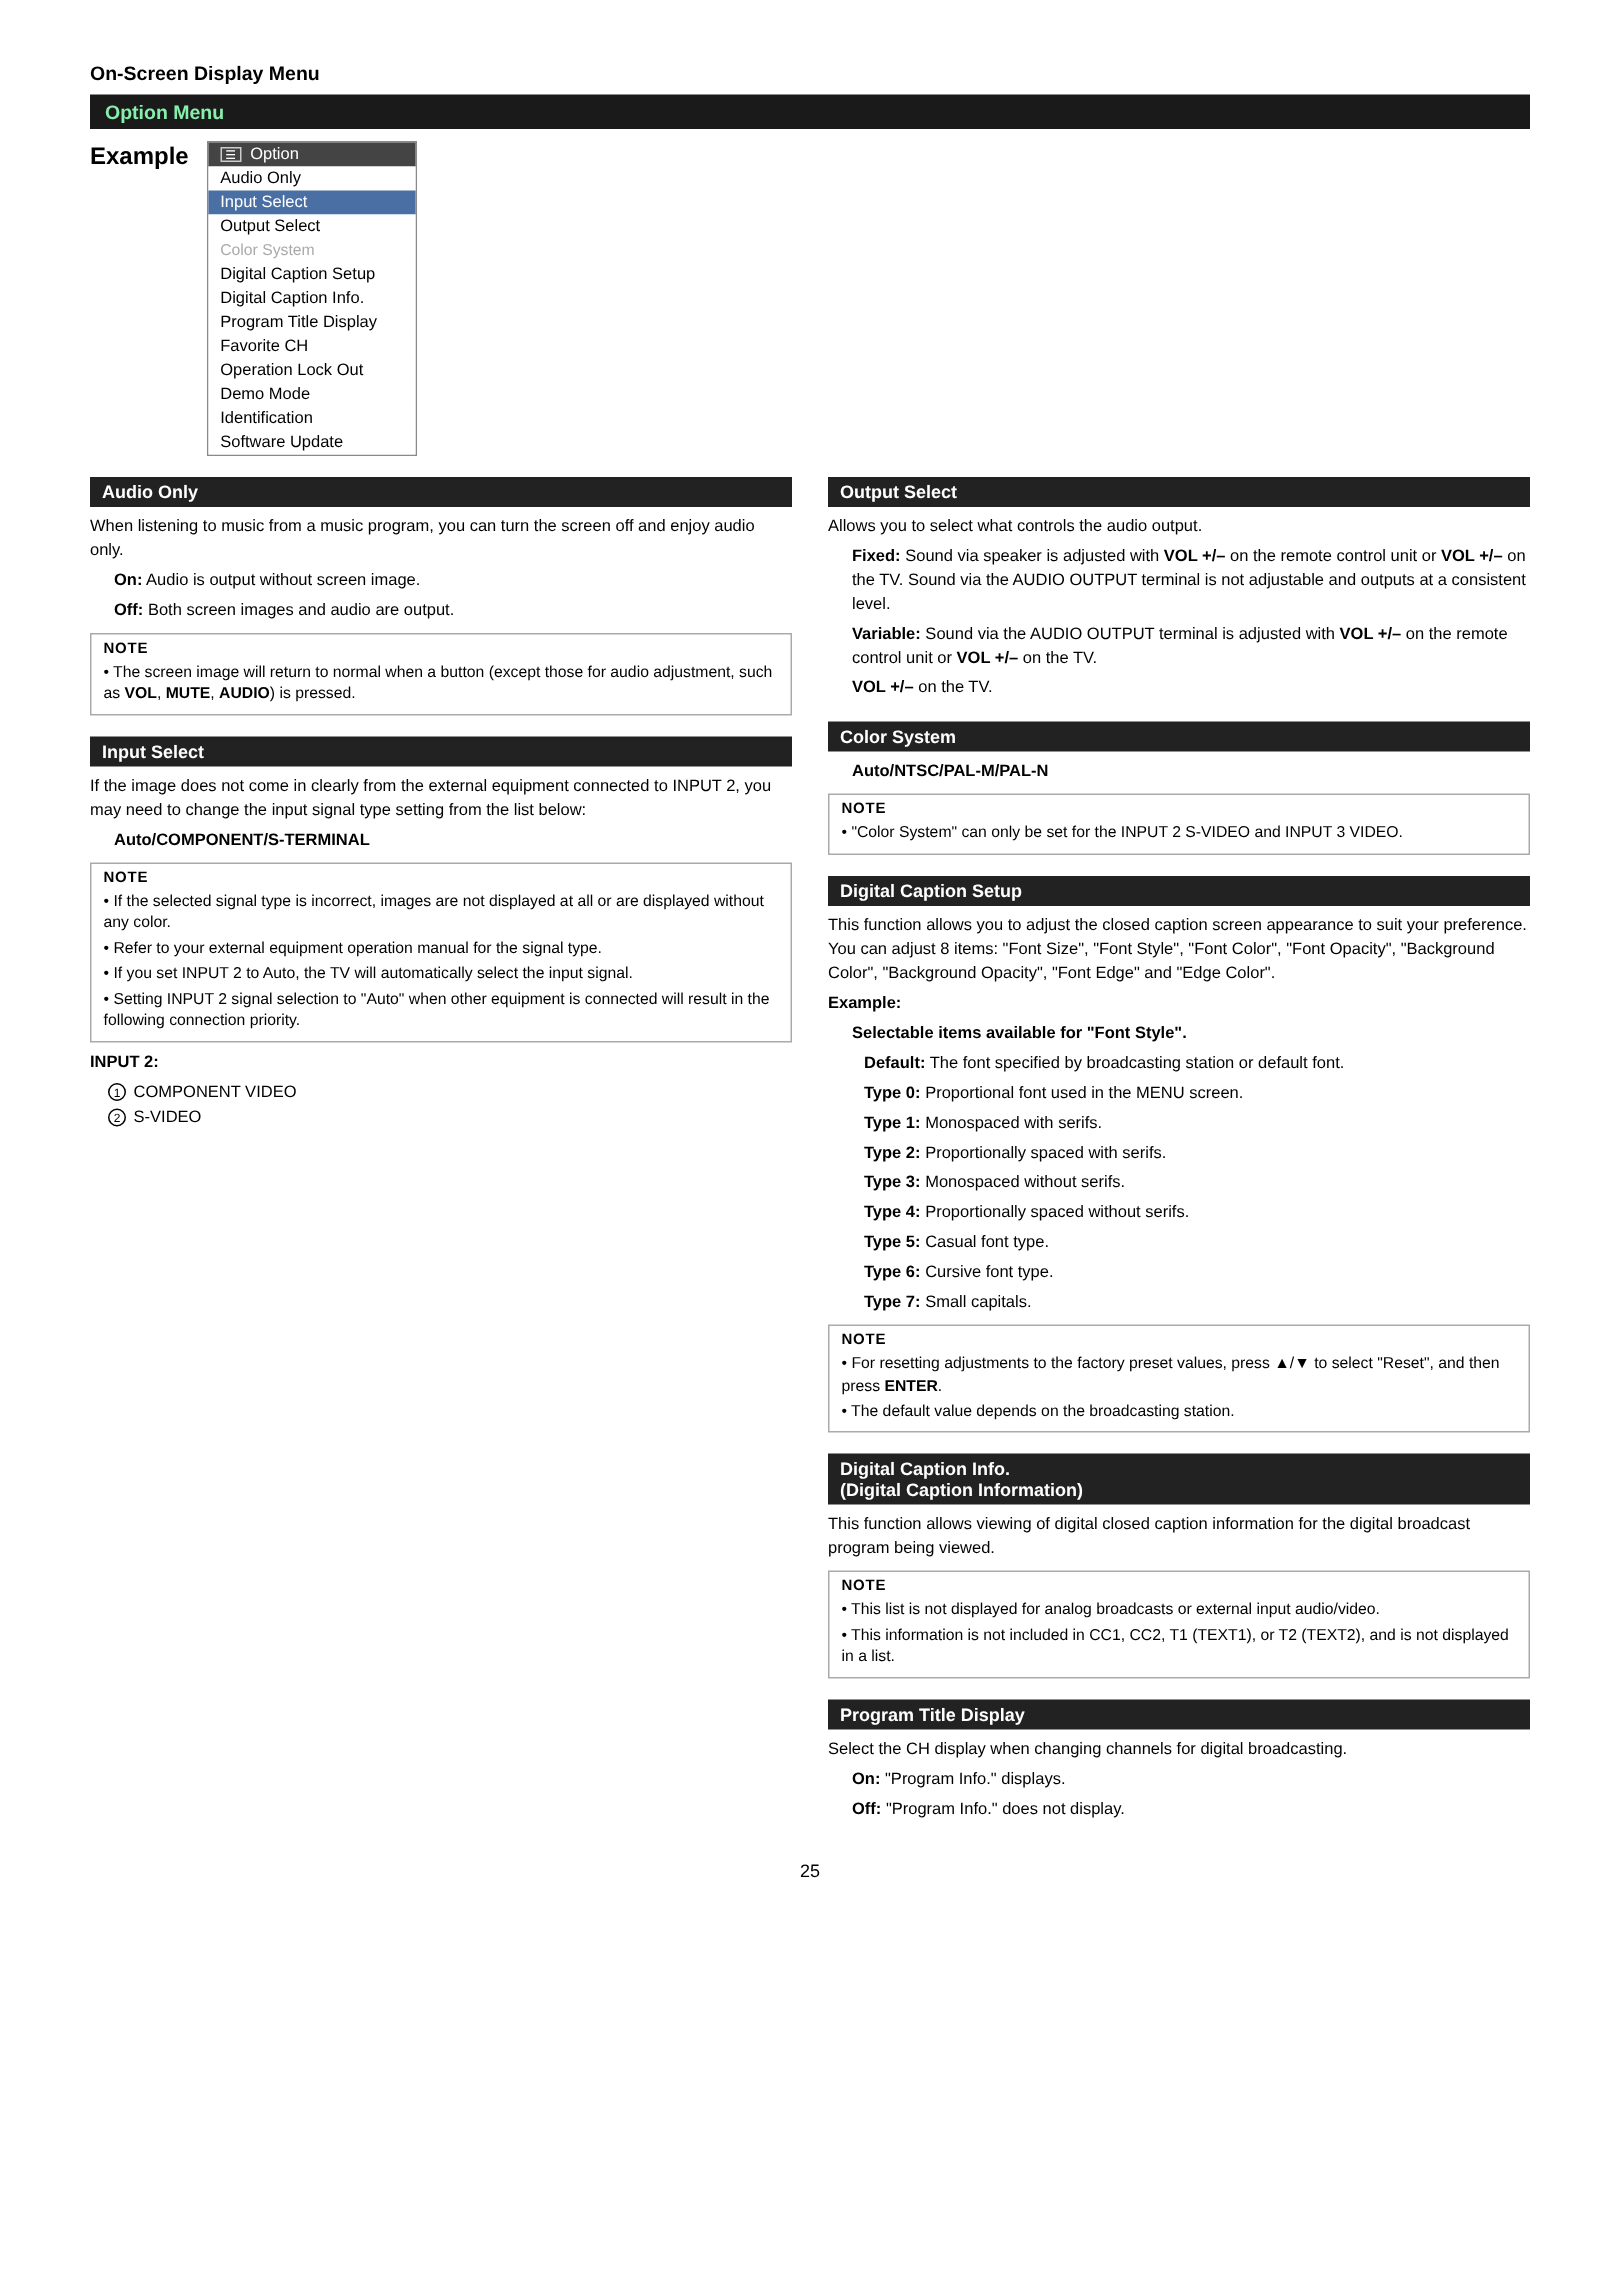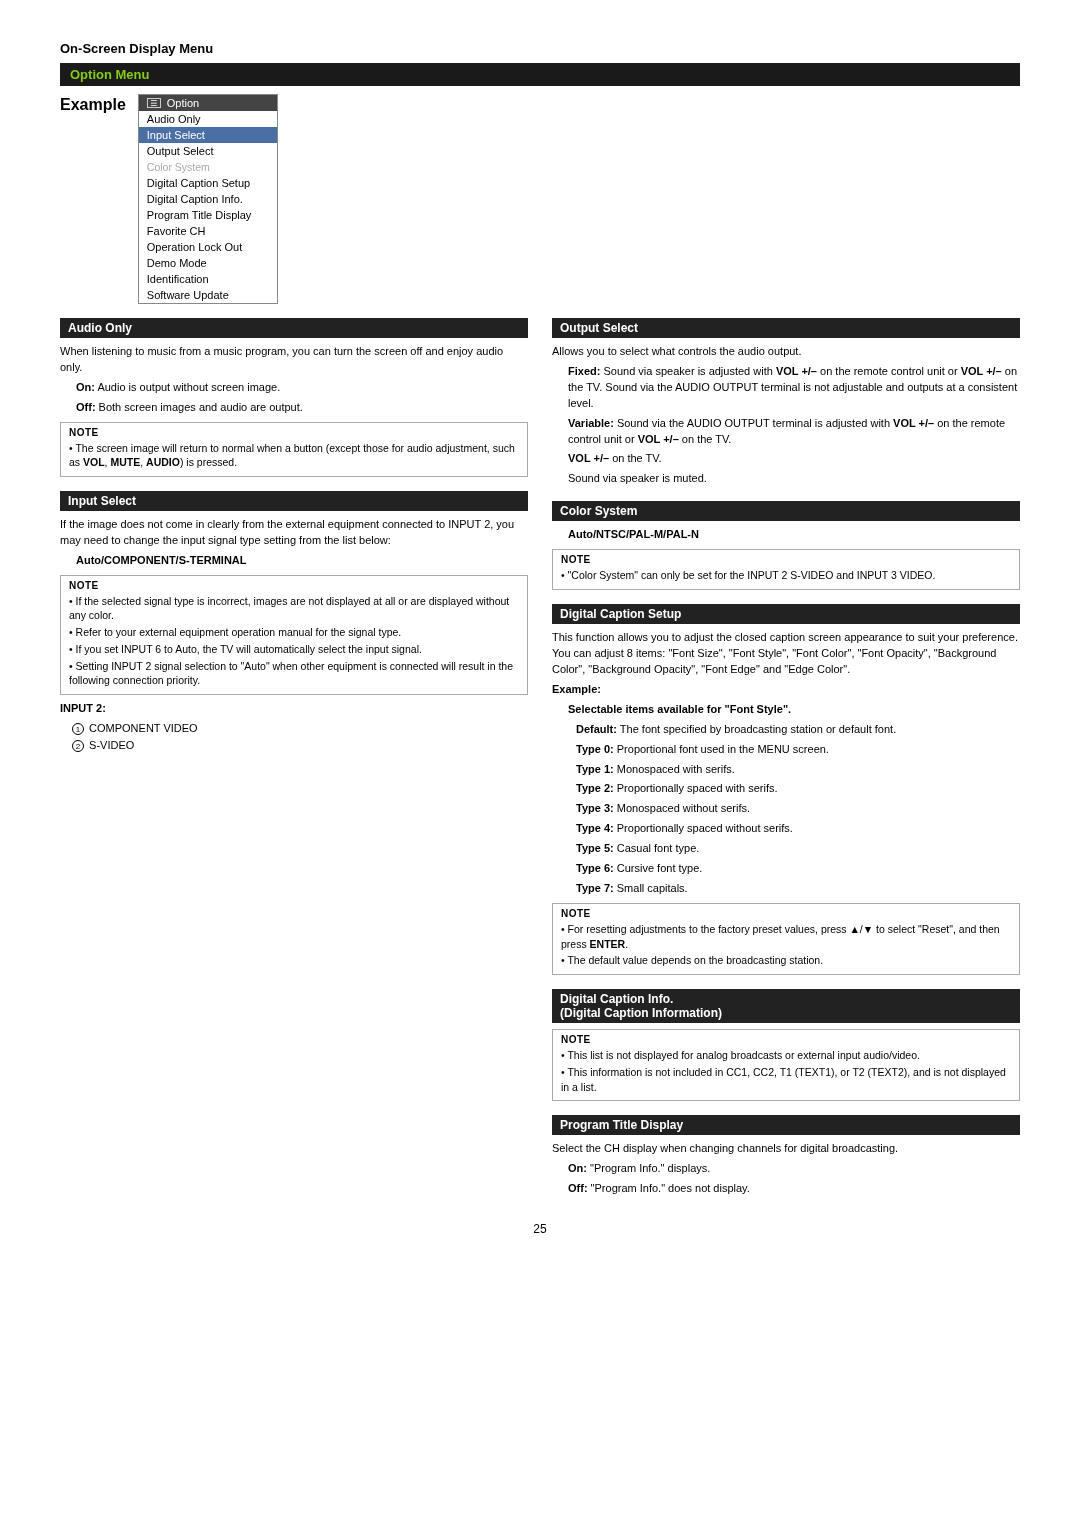--- a/index.html
+++ b/index.html
@@ -158,21 +158,21 @@
       margin-right: 2px;
     }
 
     .on-screen-title {
       font-size: 13px;
       font-weight: bold;
     }
 
     .option-menu-title {
       background: #1a1a1a;
-      color: #84cc16;
+      color: #86efac;
       font-weight: bold;
       font-size: 13px;
       padding: 4px 10px;
       margin-bottom: 8px;
     }
   </style>
 </head>
 <body>
 
 <p class="on-screen-title">On-Screen Display Menu</p>
@@ -217,41 +217,40 @@
     </div>
 
     <div class="section">
       <div class="section-header">Input Select</div>
       <p>If the image does not come in clearly from the external equipment connected to INPUT 2, you may need to change the input signal type setting from the list below:</p>
       <p class="indent bold">Auto/COMPONENT/S-TERMINAL</p>
       <div class="note-box">
         <div class="note-title">NOTE</div>
         <p>• If the selected signal type is incorrect, images are not displayed at all or are displayed without any color.</p>
         <p>• Refer to your external equipment operation manual for the signal type.</p>
-        <p>• If you set INPUT 6 to Auto, the TV will automatically select the input signal.</p>
+        <p>• If you set INPUT 2 to Auto, the TV will automatically select the input signal.</p>
         <p>• Setting INPUT 2 signal selection to "Auto" when other equipment is connected will result in the following connection priority.</p>
       </div>
       <p class="bold">INPUT 2:</p>
       <ol class="numbered-list">
         <li><span class="circled">1</span> COMPONENT VIDEO</li>
         <li><span class="circled">2</span> S-VIDEO</li>
       </ol>
     </div>
 
   </div>
 
   <div class="col-right">
 
     <div class="section">
       <div class="section-header">Output Select</div>
       <p>Allows you to select what controls the audio output.</p>
       <p class="indent"><span class="bold">Fixed:</span> Sound via speaker is adjusted with <span class="bold">VOL +/–</span> on the remote control unit or <span class="bold">VOL +/–</span> on the TV. Sound via the AUDIO OUTPUT terminal is not adjustable and outputs at a consistent level.</p>
       <p class="indent"><span class="bold">Variable:</span> Sound via the AUDIO OUTPUT terminal is adjusted with <span class="bold">VOL +/–</span> on the remote control unit or <span class="bold">VOL +/–</span> on the TV.</p>
       <p class="indent"><span class="bold">VOL +/–</span> on the TV.</p>
-      <p class="indent">Sound via speaker is muted.</p>
     </div>
 
     <div class="section">
       <div class="section-header">Color System</div>
       <p class="indent bold">Auto/NTSC/PAL-M/PAL-N</p>
       <div class="note-box">
         <div class="note-title">NOTE</div>
         <p>• "Color System" can only be set for the INPUT 2 S-VIDEO and INPUT 3 VIDEO.</p>
       </div>
     </div>
@@ -275,20 +274,21 @@
         <p>• For resetting adjustments to the factory preset values, press ▲/▼ to select "Reset", and then press <span class="bold">ENTER</span>.</p>
         <p>• The default value depends on the broadcasting station.</p>
       </div>
     </div>
 
     <div class="section">
       <div class="section-header">
         <span>Digital Caption Info.</span><br>
         <span>(Digital Caption Information)</span>
       </div>
+      <p>This function allows viewing of digital closed caption information for the digital broadcast program being viewed.</p>
       <div class="note-box">
         <div class="note-title">NOTE</div>
         <p>• This list is not displayed for analog broadcasts or external input audio/video.</p>
         <p>• This information is not included in CC1, CC2, T1 (TEXT1), or T2 (TEXT2), and is not displayed in a list.</p>
       </div>
     </div>
 
     <div class="section">
       <div class="section-header">Program Title Display</div>
       <p>Select the CH display when changing channels for digital broadcasting.</p>

